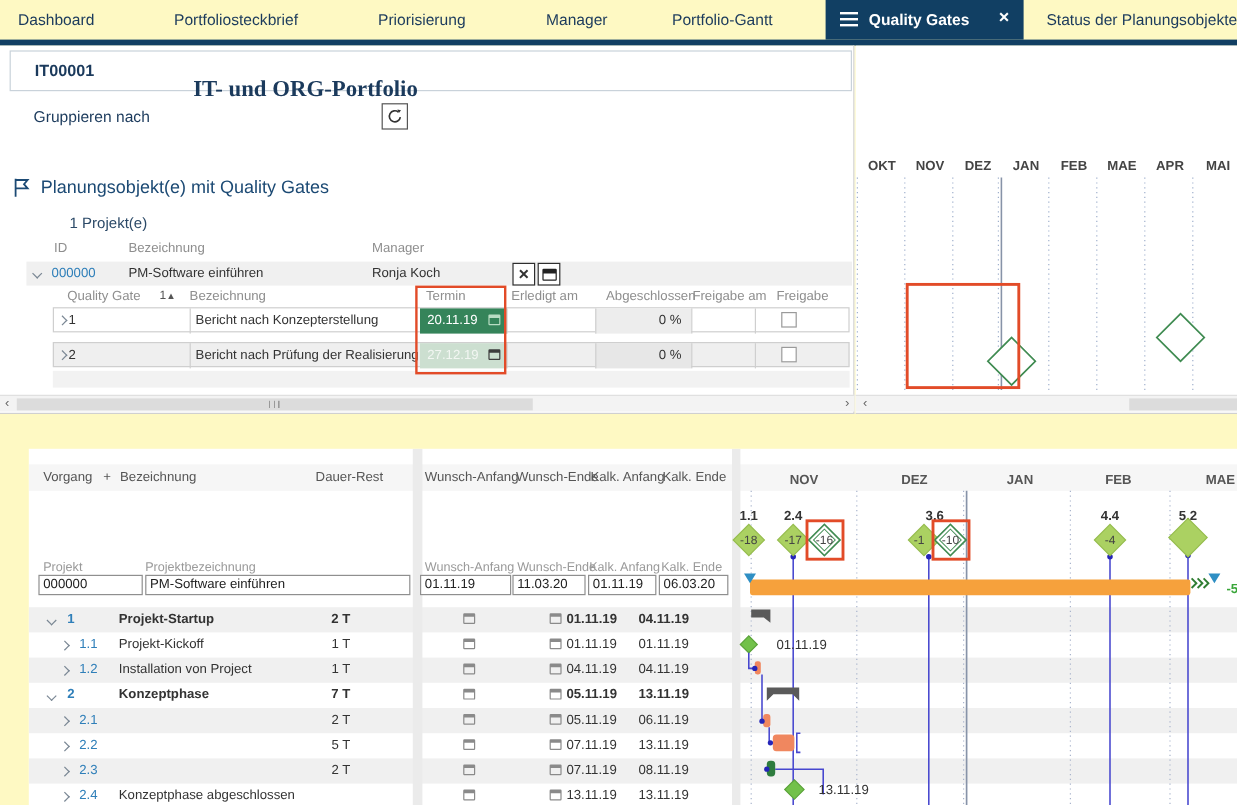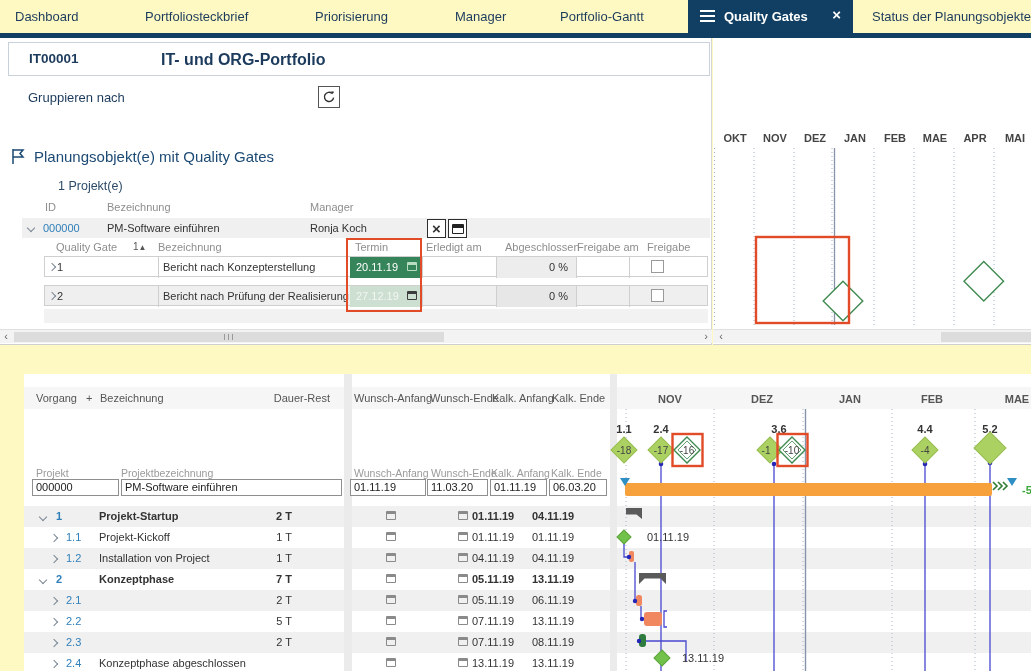--- a/index.html
+++ b/index.html
@@ -24,21 +24,21 @@
   .cal { display:inline-block; width:10px; height:9px; border:1px solid #8a8a8a; border-top:3px solid #8a8a8a; border-radius:1px; }
   .cal.light { border-color:#b9dcc3; }
   .cal.dark  { border-color:#3c3c3c; }
   .cb { position:absolute; width:13px; height:13px; border:1px solid #9a9a9a; background:#fff; }
   .gray-hd { font-size:11px; color:#8e8e8e; }
   .cellb { border-left:1px solid #cfcfcf; }
 
   
   .hdr-box { position:absolute; left:8px; top:42px; width:702px; height:34px; border:1px solid #c9d2da; background:#fff; }
   .hdr-id   { position:absolute; left:20px; top:8px; font-size:13.5px; font-weight:bold; color:#1b3a5c; }
-  .hdr-name { position:absolute; left:152px; top:8px; font-size:16px; font-weight:bold; color:#1b3a5c; }
+  .hdr-name { position:absolute; left:152px; top:21px; font-size:19px; font-weight:bold; color:#1b3a5c;font-family:Liberation Serif, serif; }
   .select { position:absolute; left:155px; top:87px; width:155px; height:22px; border:1px solid #a7a7a7; background:#fff; font-size:11px; line-height:20px; padding-left:5px; color:#444; }
   .btn { position:absolute; border:1.5px solid #2e2e2e; background:#fff; display:flex; align-items:center; justify-content:center; }
 
   .qg-row { position:absolute; left:44px; width:664px; height:21px; font-size:11px; line-height:21px; border:1px solid #cfcfcf; background:#fff; }
   .qg-row.alt { background:#efefef; }
 
   
   .sbar { position:absolute; height:14px; background:#f3f3f3; border-top:1px solid #e0e0e0; }
   .sthumb { position:absolute; top:2px; height:10px; background:#dcdcdc; }
   .sarrow { position:absolute; top:0; width:12px; height:14px; font-size:11px; line-height:13px; text-align:center; color:#666; }
@@ -212,21 +212,21 @@
 
     <div class="stripe" style="top:132px"></div>
     <div class="stripe" style="top:174px"></div>
     <div class="stripe" style="top:216px"></div>
     <div class="stripe" style="top:258px"></div>
 
     <div class="abs" style="left:0;top:13px;width:1031px;height:22px;background:#f6f6f6"></div>
     <div class="bhd" style="left:12px;top:13px">Vorgang</div>
     <div class="bhd" style="left:62px;top:13px">+</div>
     <div class="bhd" style="left:76px;top:13px">Bezeichnung</div>
-    <div class="bhd" style="left:239px;top:13px;width:67px;text-align:right">Dauer-Rest</div>
+    <div class="bhd" style="left:239px;top:13px;width:67px;text-align:left">Dauer-Rest</div>
     <div class="bhd" style="left:330px;top:13px">Wunsch-Anfang</div>
     <div class="bhd" style="left:406px;top:13px">Wunsch-Ende</div>
     <div class="bhd" style="left:468px;top:13px">Kalk. Anfang</div>
     <div class="bhd" style="left:528px;top:13px">Kalk. Ende</div>
 
     <div class="vsep" style="left:320px;width:8px"></div>
     <div class="vsep" style="left:586px;width:7px"></div>
 
     <div class="bhd2" style="left:12px;top:93px">Projekt</div>
     <div class="bhd2" style="left:97px;top:93px">Projektbezeichnung</div>

